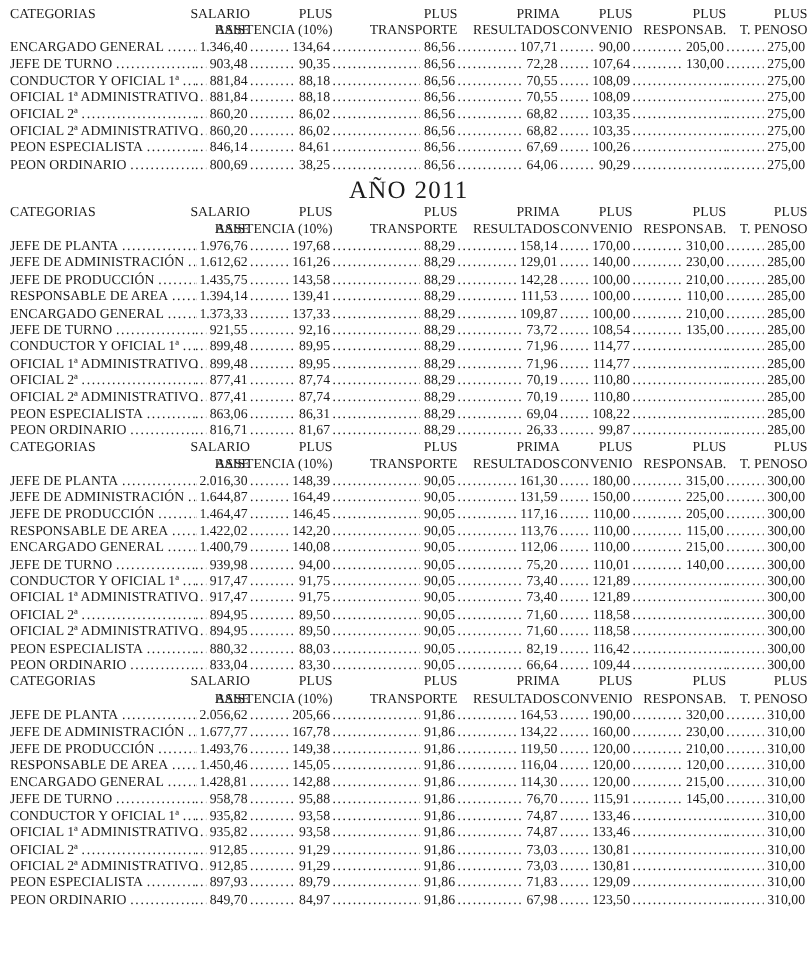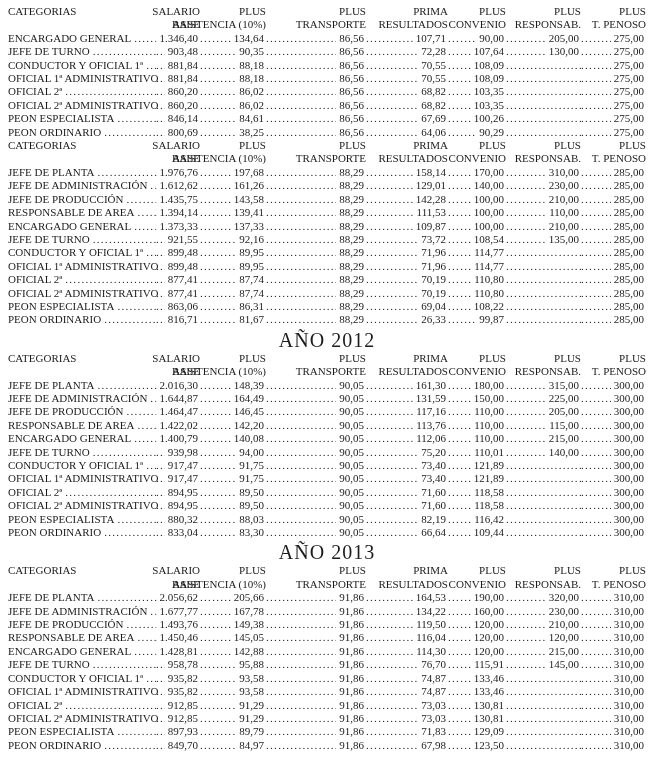--- a/index.html
+++ b/index.html
@@ -568,20 +568,21 @@
                 <span class="leader"></span>
                 <span class="val">275,00</span>
               </div>
             </td>
           </tr>
         </tbody>
     </table>
   </section>
 
   <section>
+    <h2 class="year-title">AÑO 2011</h2>
     <table class="salary">
       <thead>
           <tr>
             <th class="cat-h">
               <div class="hflex">
                 <span>CATEGORIAS</span>
               </div>
             </th>
             <th>
               <div class="hflex">
@@ -1253,21 +1254,20 @@
                 <span class="leader"></span>
                 <span class="val">285,00</span>
               </div>
             </td>
           </tr>
         </tbody>
     </table>
   </section>
 
   <section>
-    <h2 class="year-title">AÑO 2012</h2>
     <table class="salary">
       <thead>
           <tr>
             <th class="cat-h">
               <div class="hflex">
                 <span>CATEGORIAS</span>
               </div>
             </th>
             <th>
               <div class="hflex">
@@ -1939,21 +1939,20 @@
                 <span class="leader"></span>
                 <span class="val">300,00</span>
               </div>
             </td>
           </tr>
         </tbody>
     </table>
   </section>
 
   <section>
-    <h2 class="year-title">AÑO 2013</h2>
     <table class="salary">
       <thead>
           <tr>
             <th class="cat-h">
               <div class="hflex">
                 <span>CATEGORIAS</span>
               </div>
             </th>
             <th>
               <div class="hflex">

